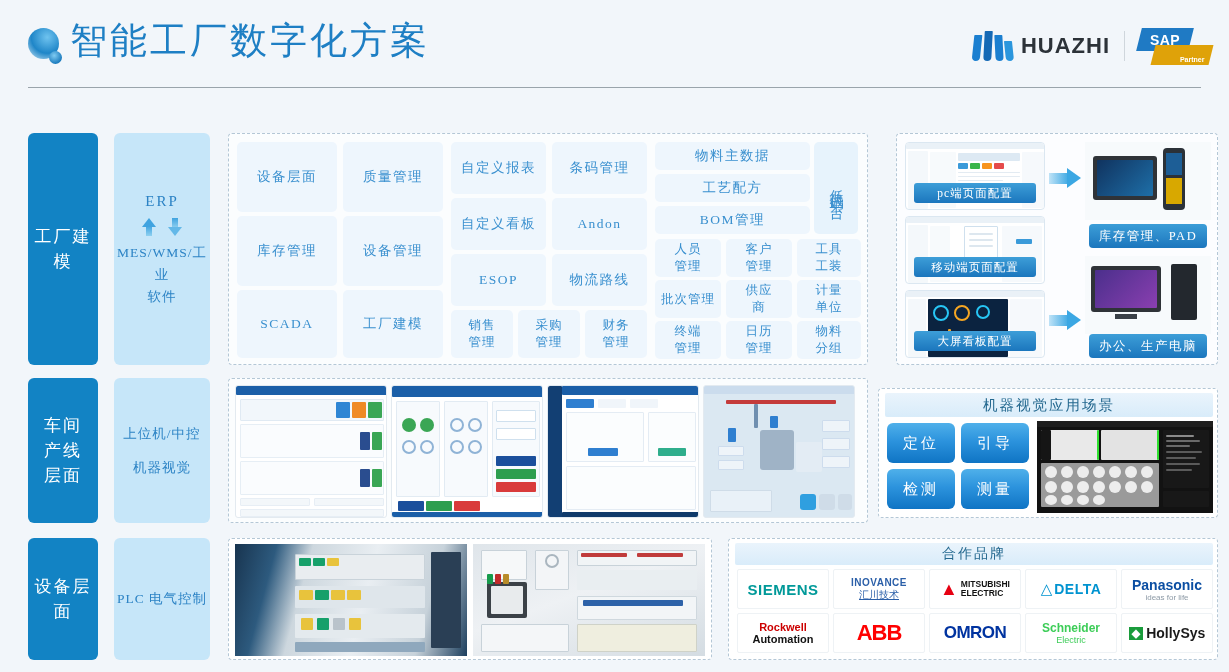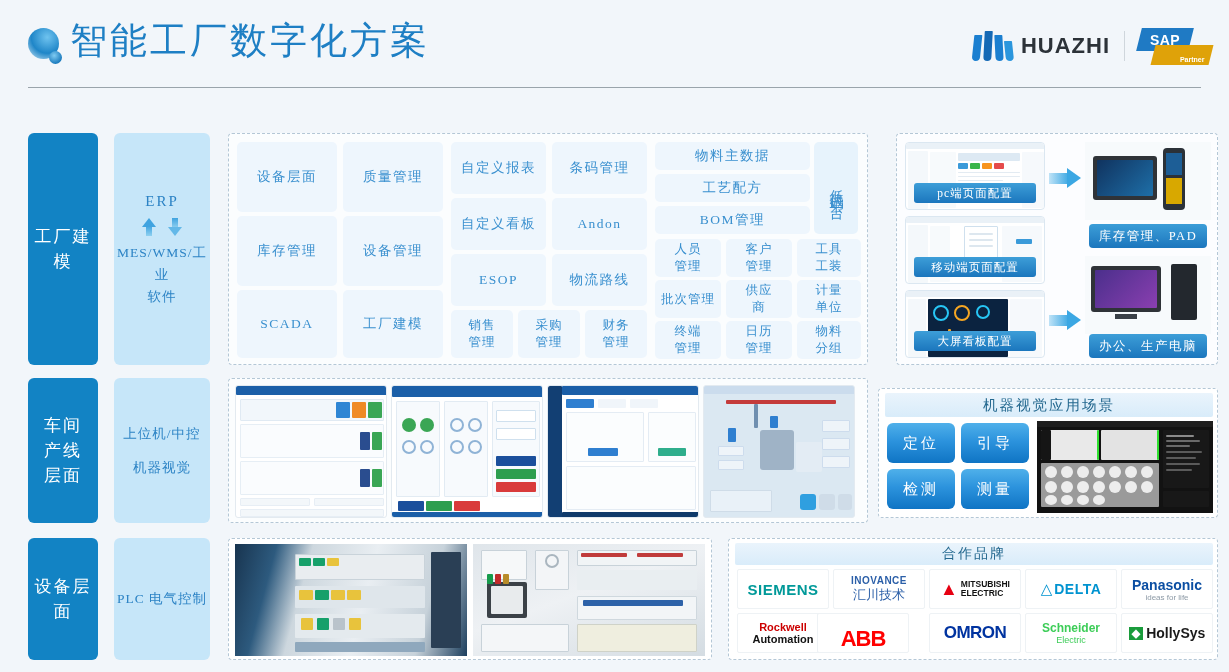--- a/index.html
+++ b/index.html
@@ -553,21 +553,21 @@
 </div>
 
 <div class="dashed-panel" style="left:728px; top:538px; width:490px; height:122px; background:#ffffff;">
   <div class="brands-head" style="left:6px; top:4px; width:478px; height:22px;">合作品牌</div>
 
   <div class="brand-cell" style="left:8px;   top:30px; width:92px; height:40px;">
     <span style="color:#009999; font-weight:bold; font-size:15px; letter-spacing:0.5px;">SIEMENS</span>
   </div>
   <div class="brand-cell" style="left:104px; top:30px; width:92px; height:40px; flex-direction:column;">
     <span style="color:#2b5fa8; font-weight:bold; font-size:10px; letter-spacing:0.5px;">INOVANCE</span>
-    <span style="color:#2b5fa8; font-size:13px; font-family:'Liberation Serif',serif;">汇川技术</span>
+    <span style="color:#2b5fa8; font-size:10px; font-family:'Liberation Serif',serif;text-decoration:underline;">汇川技术</span>
   </div>
   <div class="brand-cell" style="left:200px; top:30px; width:92px; height:40px;">
     <span style="color:#e60012; font-size:18px; margin-right:3px;">▲</span>
     <span style="display:flex; flex-direction:column; line-height:9px;">
       <b style="font-size:8.5px; color:#111;">MITSUBISHI</b>
       <b style="font-size:8.5px; color:#111;">ELECTRIC</b>
     </span>
   </div>
   <div class="brand-cell" style="left:296px; top:30px; width:92px; height:40px;">
     <span style="color:#0093d0; font-size:15px; margin-right:2px;">△</span>
@@ -575,21 +575,21 @@
   </div>
   <div class="brand-cell" style="left:392px; top:30px; width:92px; height:40px; flex-direction:column;">
     <span style="color:#0b4ea2; font-weight:bold; font-size:14px;">Panasonic</span>
     <span style="color:#8d9aa6; font-size:8px;">ideas for life</span>
   </div>
 
   <div class="brand-cell" style="left:8px;   top:74px; width:92px; height:40px; flex-direction:column;">
     <span style="color:#cc0000; font-weight:bold; font-size:11px;">Rockwell</span>
     <span style="color:#111; font-weight:bold; font-size:11px;">Automation</span>
   </div>
-  <div class="brand-cell" style="left:88px; top:74px; width:92px; height:40px;align-items:flex-end;">
+  <div class="brand-cell" style="left:104px; top:74px; width:92px; height:40px;">
     <span style="color:#ff0000; font-weight:bold; font-size:22px; letter-spacing:-1px;">ABB</span>
   </div>
   <div class="brand-cell" style="left:296px; top:74px; width:92px; height:40px; flex-direction:column;">
     <span style="color:#3dcd58; font-weight:bold; font-size:12px;">Schneider</span>
     <span style="color:#3dcd58; font-size:9px;">Electric</span>
   </div>
   <div class="brand-cell" style="left:200px; top:74px; width:92px; height:40px;">
     <span style="color:#0033a0; font-weight:bold; font-size:17px; letter-spacing:-0.5px;">OMRON</span>
   </div>
   <div class="brand-cell" style="left:392px; top:74px; width:92px; height:40px;">

